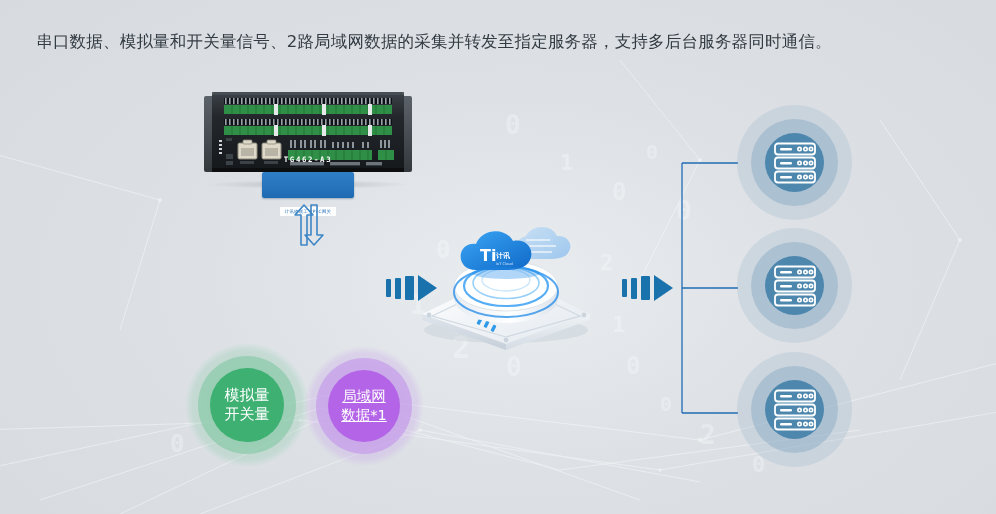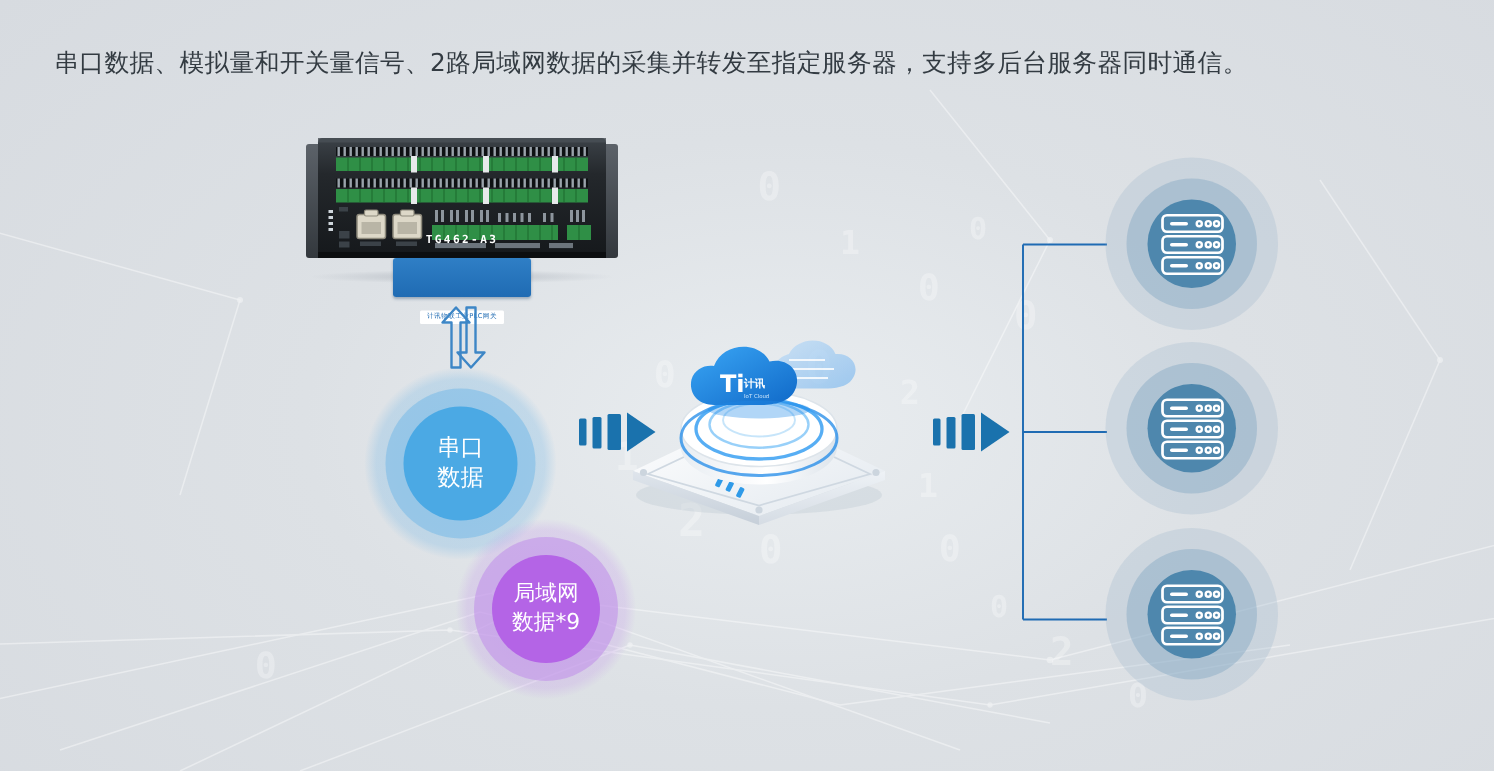--- a/index.html
+++ b/index.html
@@ -84,21 +84,21 @@
   
   #bubble-analog{left:185px;top:343px;width:124px;height:124px;}
   #bubble-analog .halo{background:radial-gradient(circle at 50% 50%, rgba(132,200,165,.40) 0%, rgba(132,200,165,.28) 62%, rgba(132,200,165,0) 71%);}
   #bubble-analog .mid{left:13px;top:13px;width:98px;height:98px;background:rgba(126,198,160,.58);}
   #bubble-analog .core{left:25px;top:25px;width:74px;height:74px;background:#3db072;font-size:15px;}
 
   
   #bubble-lan{left:304px;top:346px;width:120px;height:120px;}
   #bubble-lan .halo{background:radial-gradient(circle at 50% 50%, rgba(196,150,235,.38) 0%, rgba(196,150,235,.26) 62%, rgba(196,150,235,0) 71%);}
   #bubble-lan .mid{left:12px;top:12px;width:96px;height:96px;background:rgba(193,146,234,.60);}
-  #bubble-lan .core{left:24px;top:24px;width:72px;height:72px;background:#b464e6;font-size:14.5px;}
+  #bubble-lan .core{left:24px;top:24px;width:72px;height:72px;background:#b464e6;font-size:14.5px;text-decoration:underline;}
 
   
   .blockarrow{position:absolute;display:flex;align-items:center;}
   .blockarrow .bar{background:#1a72ad;margin-right:4px;border-radius:1px;}
   .blockarrow .tri{width:0;height:0;border-top:13px solid transparent;border-bottom:13px solid transparent;border-left:19px solid #1a72ad;}
   #arrow-left{left:386px;top:275px;}
   #arrow-right{left:622px;top:275px;}
 
   
   .gateway{position:absolute;left:414px;top:218px;width:190px;height:132px;}
@@ -408,36 +408,36 @@
     </div>
   </div>
 
   <div class="bidir">
     <svg width="42" height="44" viewBox="0 0 42 44">
       <path d="M 13 42 L 13 12 L 7 12 L 16 2 L 25 12 L 19 12 L 19 42 Z" fill="none" stroke="#3d86c6" stroke-width="1.6" stroke-linejoin="round"></path>
       <path d="M 29 2 L 29 32 L 35 32 L 26 42 L 17 32 L 23 32 L 23 2 Z" fill="none" stroke="#3d86c6" stroke-width="1.6" stroke-linejoin="round"></path>
     </svg>
   </div>
 
-  <div class="bubble" id="bubble-serial">
+
+  <div class="bubble" id="bubble-analog">
     <div class="halo"></div>
     <div class="mid"></div>
     <div class="core">
-      <span>串口</span>
-      <span>数据</span>
+      <span>模拟量</span>
+      <span>开关量</span>
     </div>
   </div>
-
 
   <div class="bubble" id="bubble-lan">
     <div class="halo"></div>
     <div class="mid"></div>
     <div class="core">
       <span>局域网</span>
-      <span>数据*9</span>
+      <span>数据*1</span>
     </div>
   </div>
 
   <div class="blockarrow" id="arrow-left">
     <div class="bar" style="width:5px;height:18px;"></div>
     <div class="bar" style="width:6px;height:21px;"></div>
     <div class="bar" style="width:9px;height:24px;"></div>
     <div class="tri"></div>
   </div>
 

